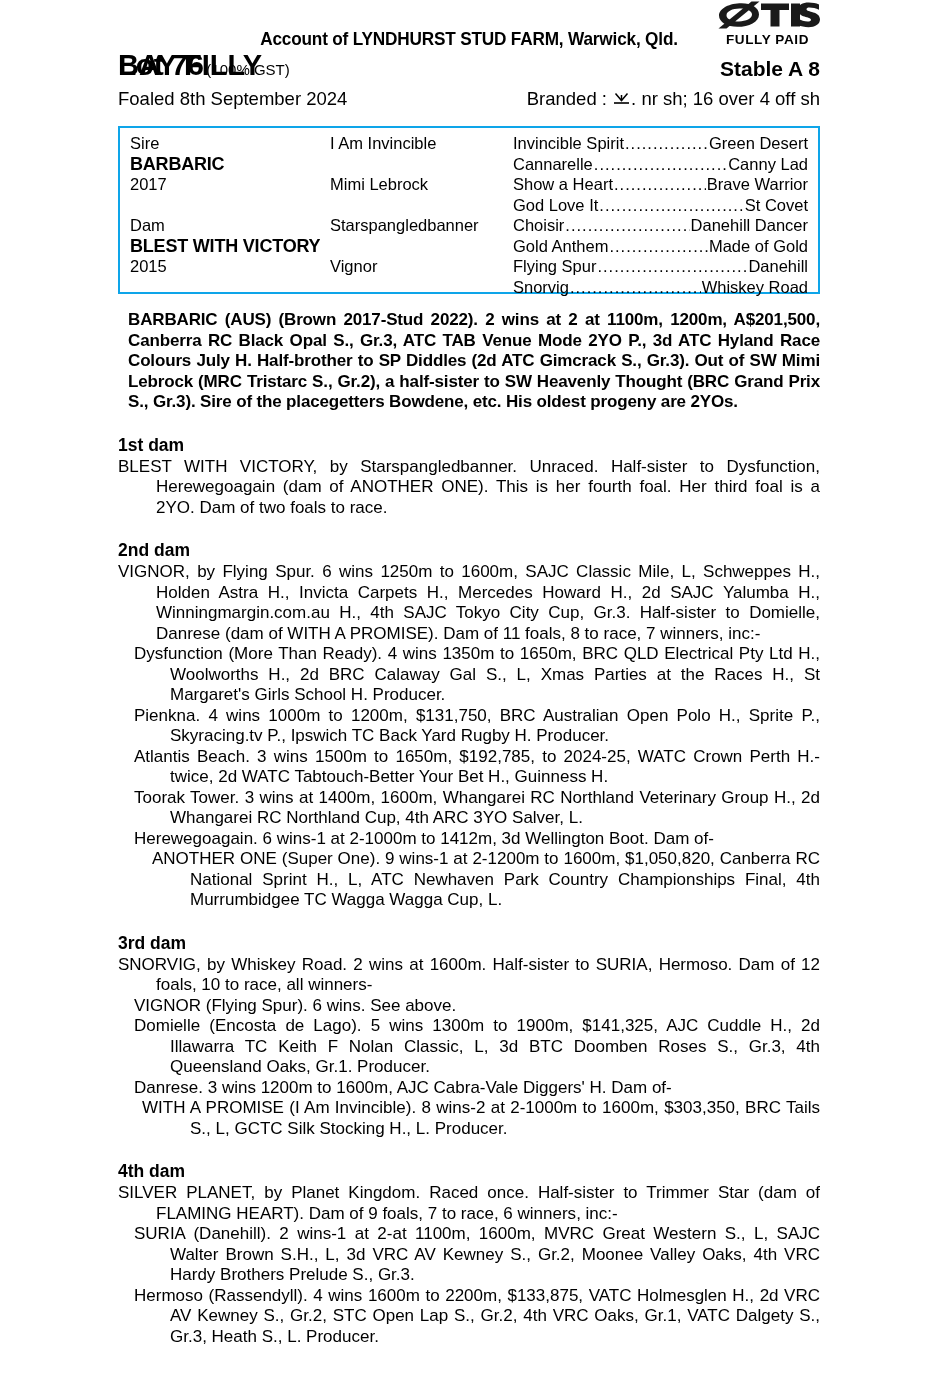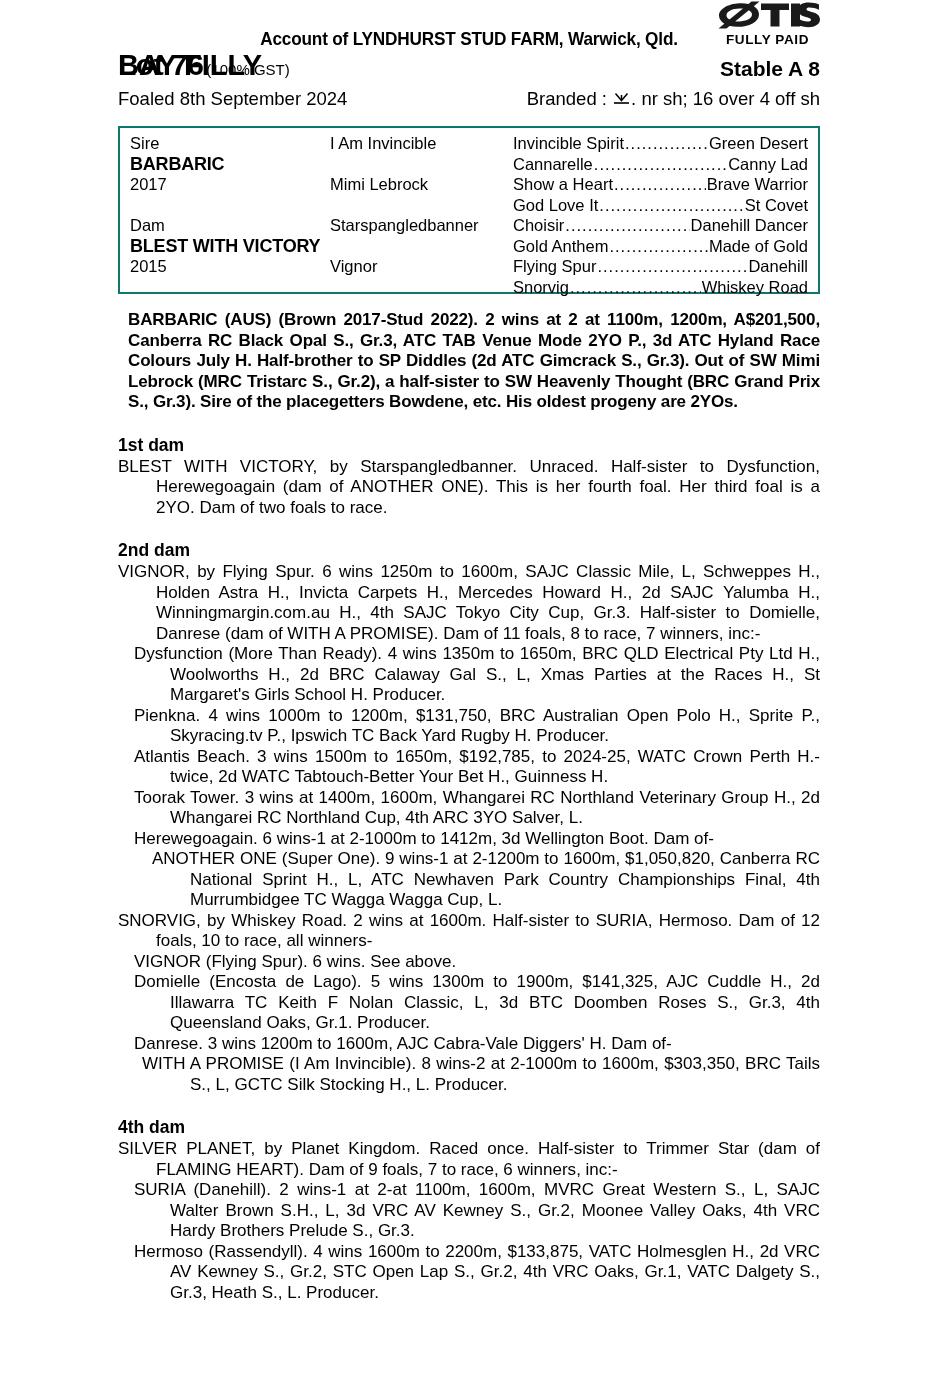--- a/index.html
+++ b/index.html
@@ -125,21 +125,21 @@
   }
   .brand-glyph {
     display: inline-block;
     vertical-align: -2px;
     margin: 0 1px;
   }
 
   
   .ped-box {
     margin: 8px 118px 0 118px;
-    border: 2px solid #0f766e;
+    border: 2px solid #0ea5e9;
     box-sizing: border-box;
     padding: 5px 0 6px 0;
     height: 168px;
   }
   .ped-grid {
     display: grid;
     grid-template-columns: 200px 185px 1fr;
     font-size: 16.5px;
     line-height: 20.5px;
   }
@@ -353,20 +353,21 @@
     <p class="para hang3 last-line-left"><span>Atlantis Beach.</span><span> </span><b>3 wins</b><span> 1500m to 1650m, $192,785, to 2024-25, WATC Crown Perth H.-twice, 2d WATC Tabtouch-Better Your Bet H., Guinness H.</span></p>
 
     <p class="para hang3 last-line-left"><span>Toorak Tower.</span><span> </span><b>3 wins</b><span> at 1400m, 1600m, Whangarei RC Northland Veterinary Group H., 2d Whangarei RC Northland Cup, 4th ARC 3YO Salver, </span><b>L</b><span>.</span></p>
 
     <p class="para hang3 last-line-left"><span>Herewegoagain.</span> <b>6 wins</b><span>-1 at 2-1000m to 1412m, 3d Wellington Boot. Dam of-</span></p>
 
     <p class="para hang3 last-line-left" style="padding-left:72px;text-indent:-38px;"><b>ANOTHER ONE</b><span> (Super One). </span><b>9 wins</b><span>-1 at 2-1200m to 1600m, $1,050,820, Canberra RC National Sprint H., </span><b>L</b><span>, ATC Newhaven Park Country Championships Final, 4th Murrumbidgee TC Wagga Wagga Cup, </span><b>L</b><span>.</span></p>
   </div>
 
   <div class="section">
+    <div class="dam-head">3rd dam</div>
 
     <p class="para hang1 last-line-left"><span>SNORVIG, by Whiskey Road. </span><b>2 wins</b><span> at 1600m. Half-sister to </span><b>SURIA</b><span>, </span><b>Hermoso</b><span>. Dam of 12 foals, 10 to race, </span><b>all winners</b><span>-</span></p>
 
     <p class="para hang3 last-line-left"><b>VIGNOR</b><span> (Flying Spur). </span><b>6 wins</b><span>. See above.</span></p>
 
     <p class="para hang3 last-line-left"><b>Domielle</b><span> (Encosta de Lago). </span><b>5 wins</b><span> 1300m to 1900m, $141,325, AJC Cuddle H., 2d Illawarra TC Keith F Nolan Classic, </span><b>L</b><span>, 3d BTC Doomben Roses S., </span><b>Gr.3</b><span>, 4th Queensland Oaks, </span><b>Gr.1</b><span>. Producer.</span></p>
 
     <p class="para hang3 last-line-left"><span>Danrese.</span> <b>3 wins</b><span> 1200m to 1600m, AJC Cabra-Vale Diggers' H. Dam of-</span></p>
 
     <p class="para last-line-left" style="padding-left:72px;text-indent:-48px;"><b>WITH A PROMISE</b><span> (I Am Invincible). </span><b>8 wins</b><span>-2 at 2-1000m to 1600m, $303,350, BRC Tails S., </span><b>L</b><span>, GCTC Silk Stocking H., </span><b>L</b><span>. Producer.</span></p>

